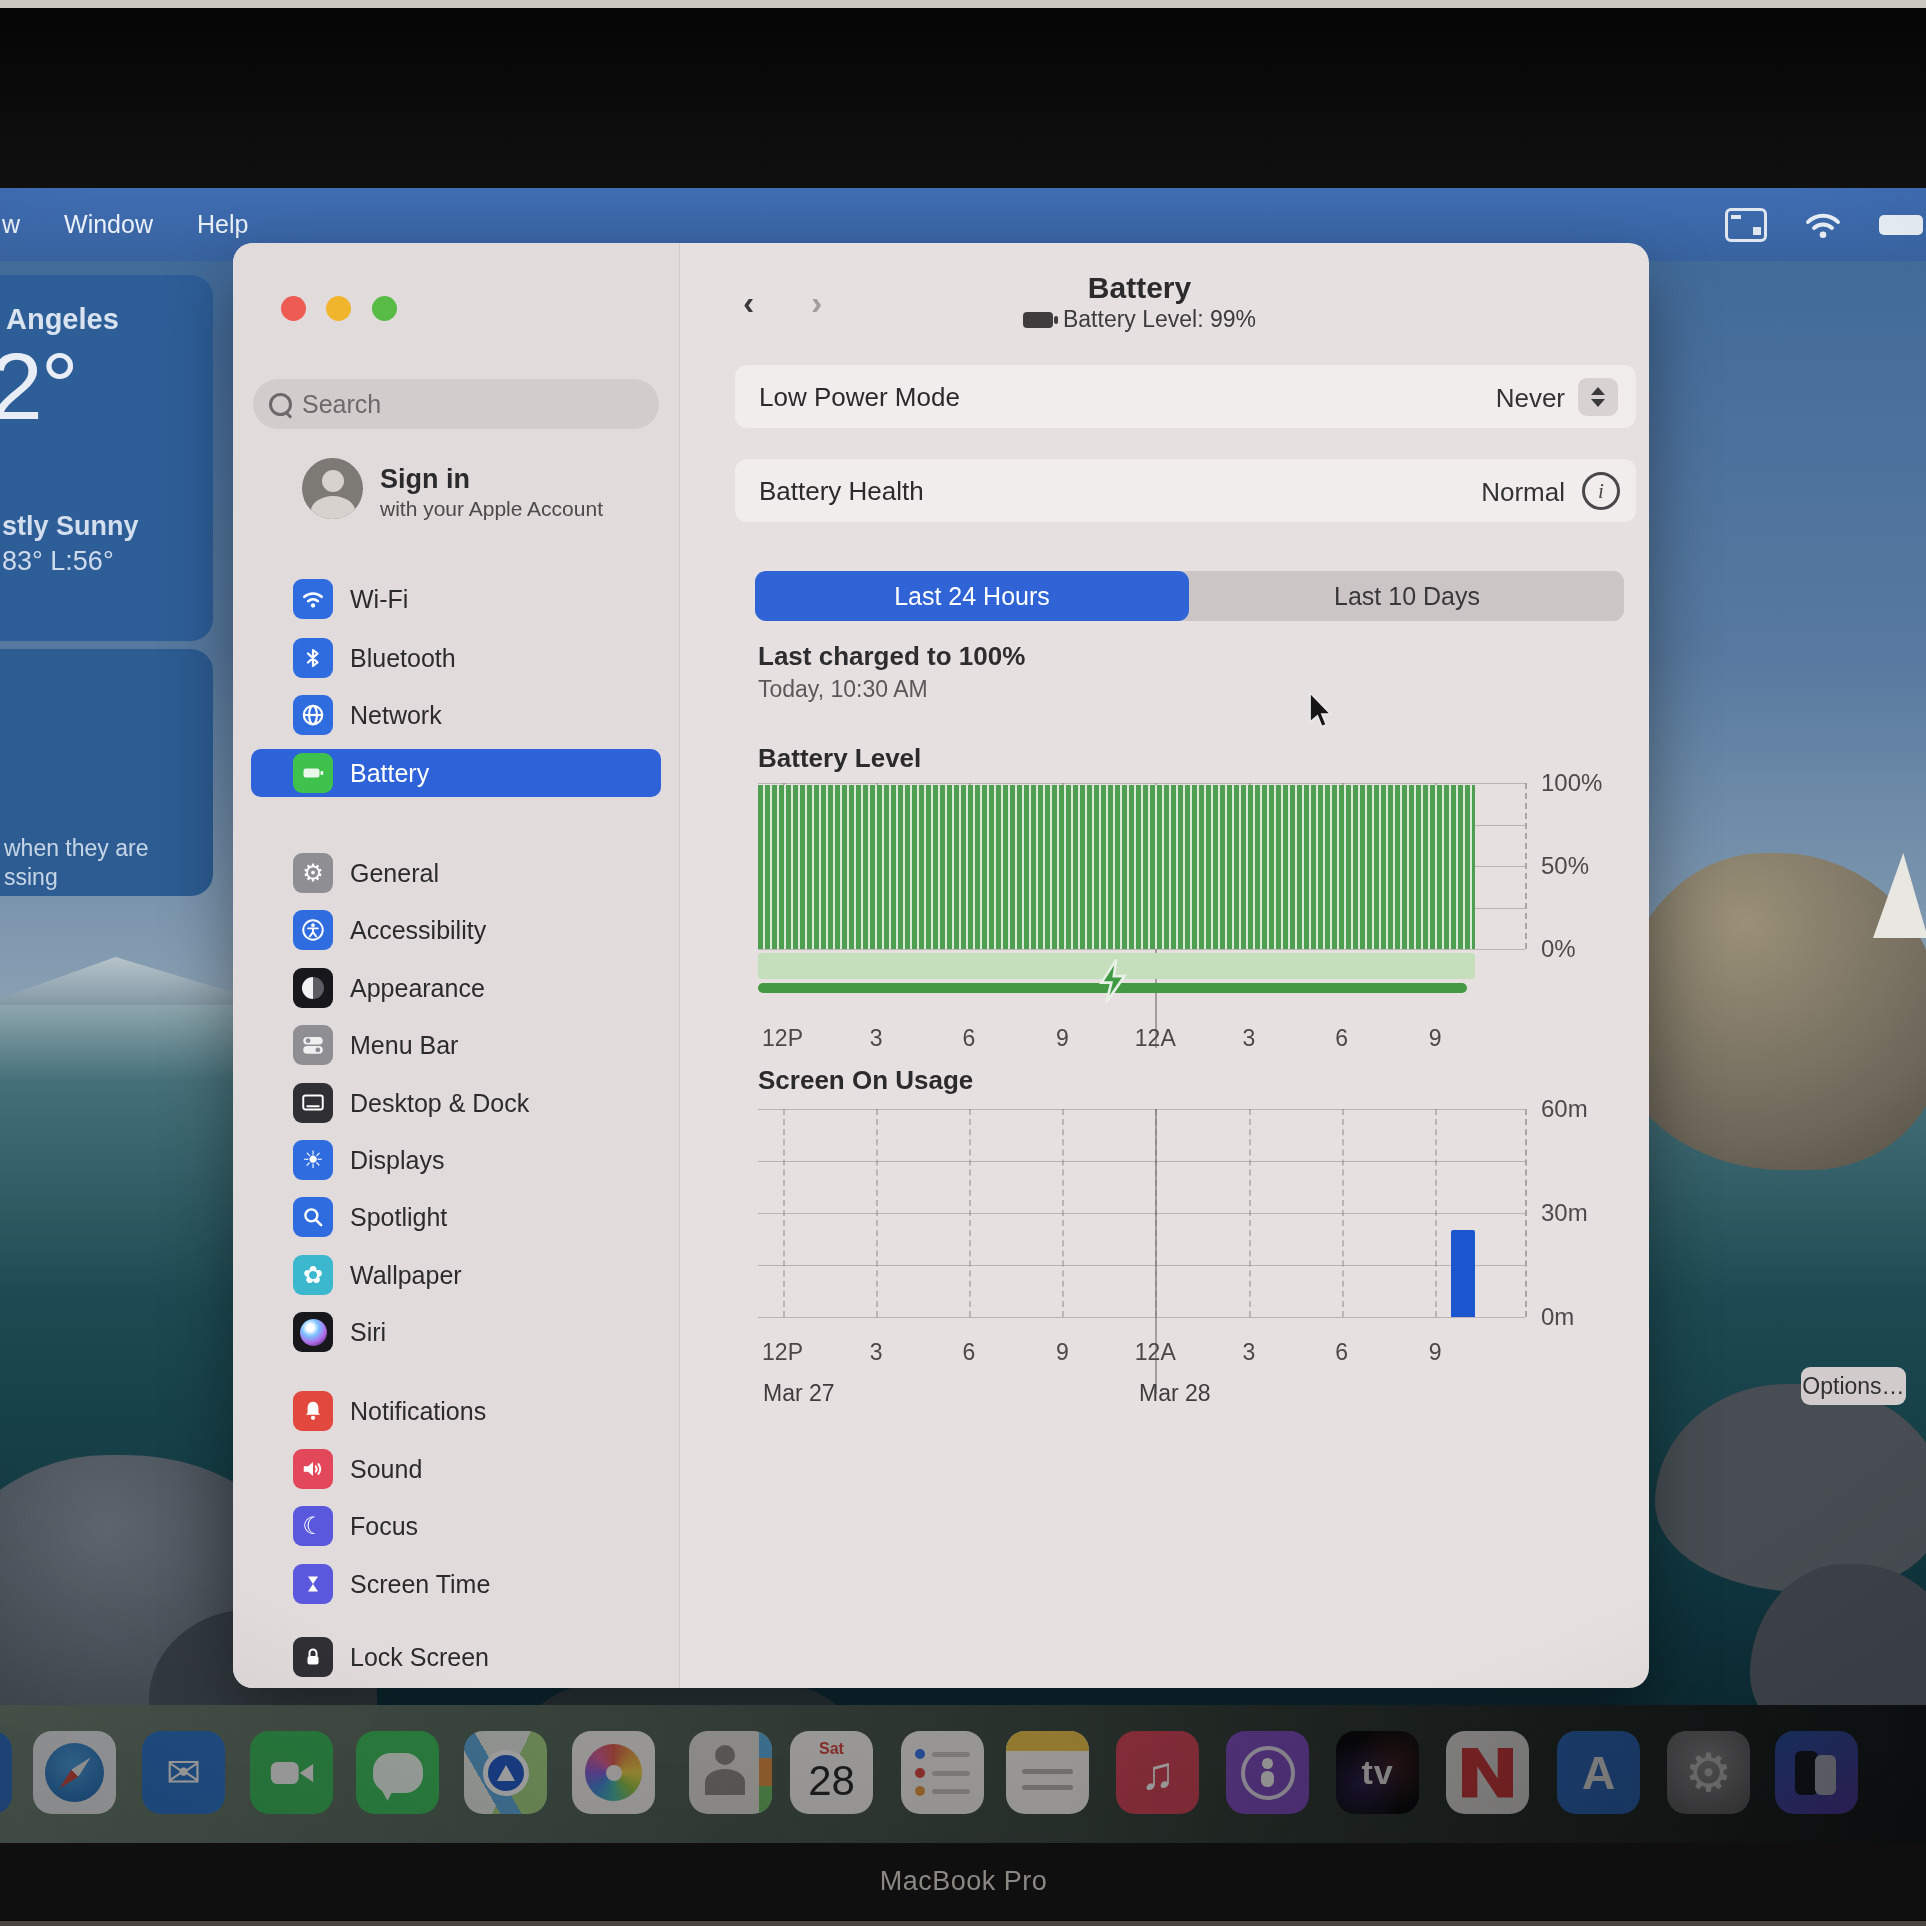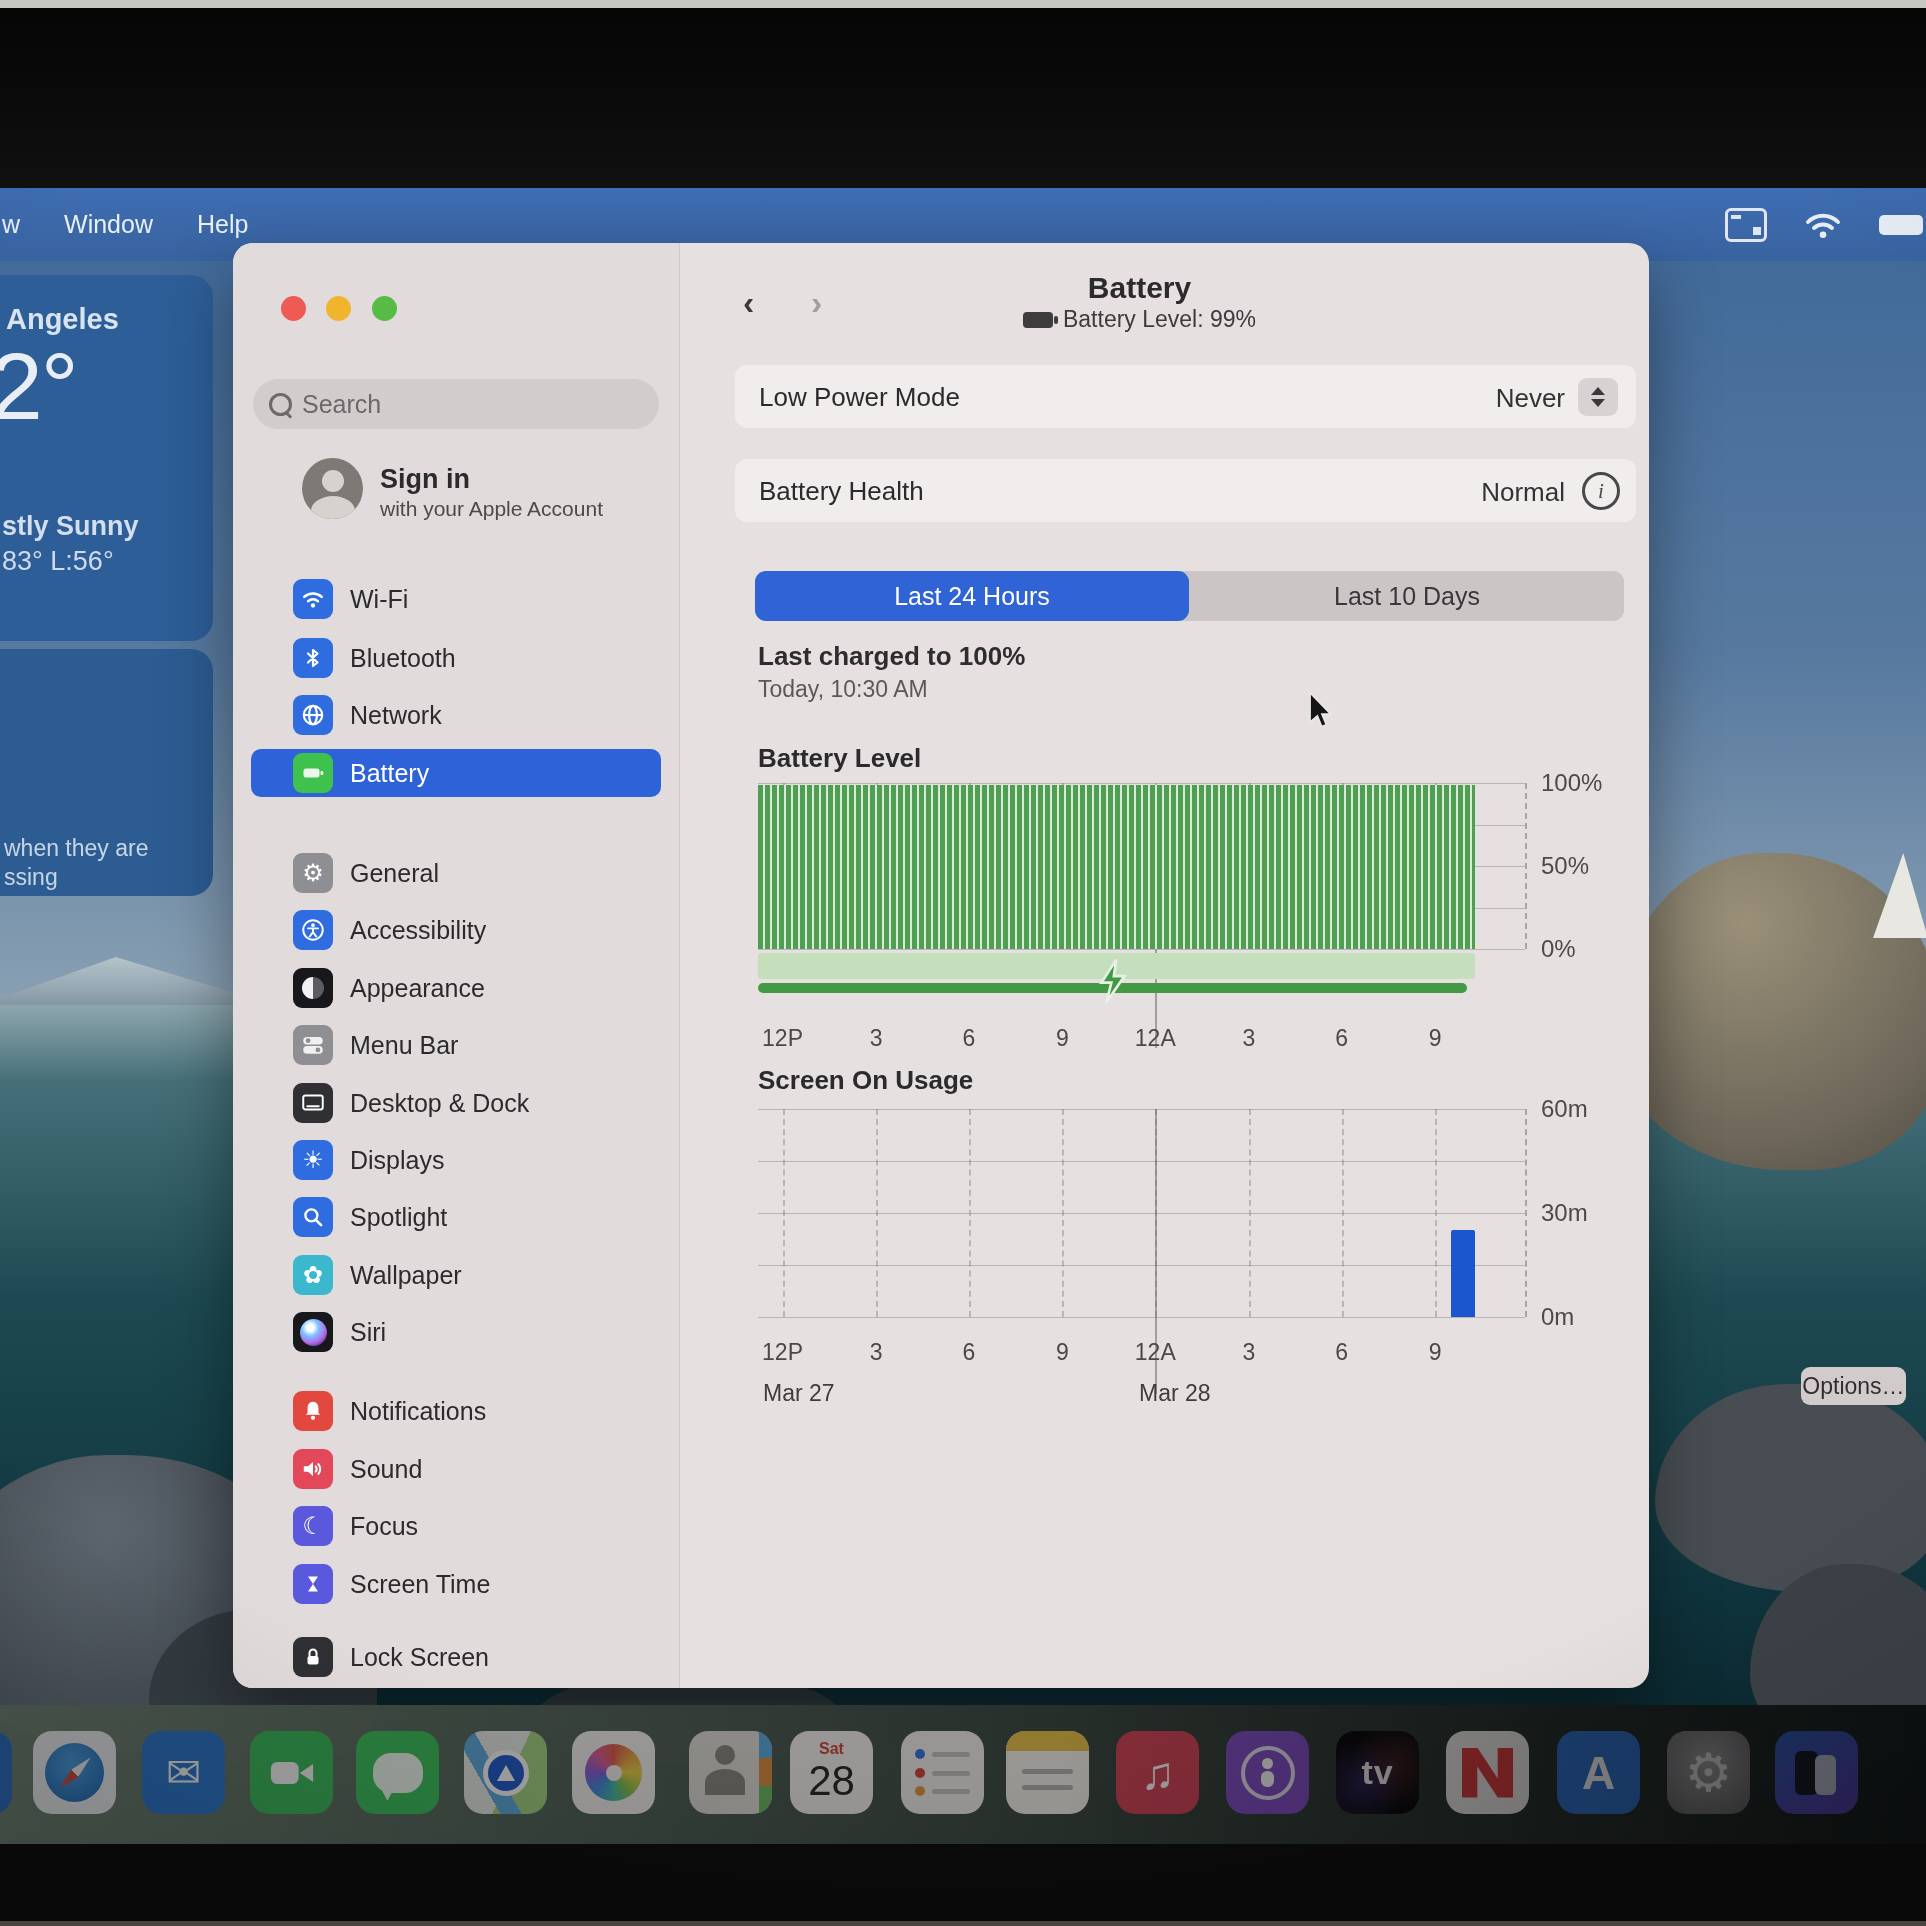--- a/index.html
+++ b/index.html
@@ -626,15 +626,18 @@
   </div>
 
   <svg class="abs cursor" width="34" height="40" viewBox="0 0 17 25">
     <path d="M1 1 L1 19.5 L5.6 15.6 L8.3 22.3 L11.2 21.1 L8.5 14.5 L14 14.5 Z" fill="#151515" stroke="#e8e8e8" stroke-width="1.1"></path>
   </svg>
 
   <div class="abs vignette"></div>
 
   <div class="abs wall-strip"></div>
   <div class="abs bezel-top"></div>
+  <div class="abs bezel-bottom">
+    <span class="device-label">MacBook Pro</span>
+  </div>
   <div class="abs desk"></div>
 </div>
 
 
 </body></html>

